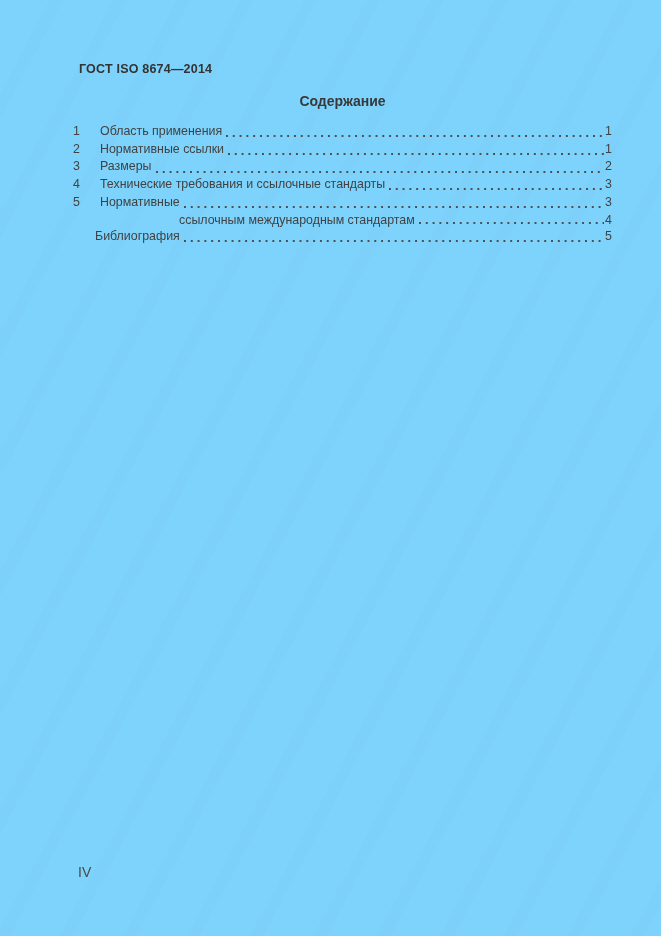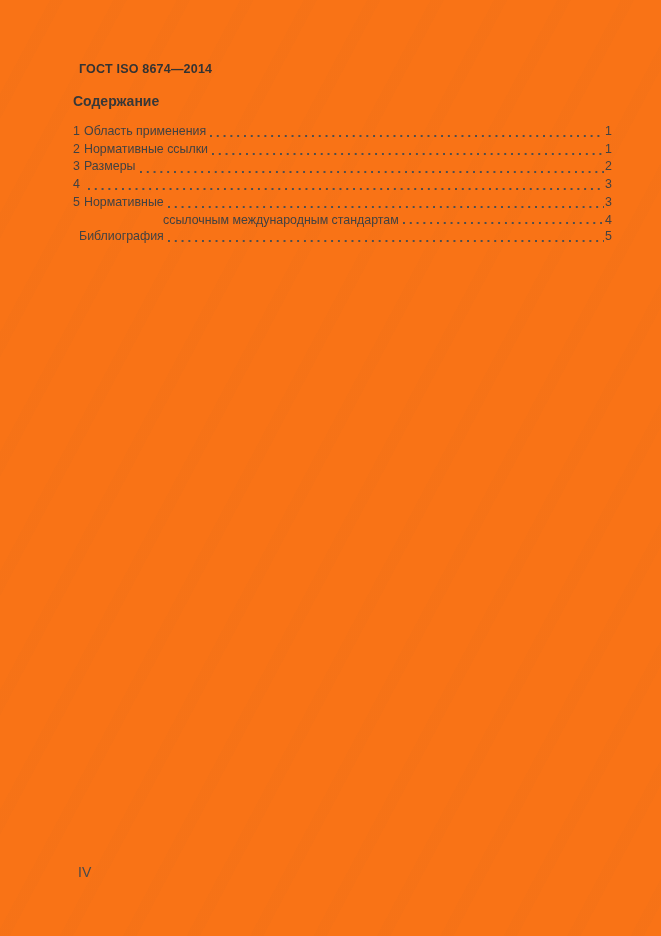--- a/index.html
+++ b/index.html
@@ -9,21 +9,21 @@
   body {
     width: 661px;
     height: 936px;
     background: #ffffff;
     font-family: "Liberation Sans", "DejaVu Sans", sans-serif;
   }
   .page {
     position: relative;
     width: 661px;
     height: 936px;
-    background: #f97316;
+    background: #7dd3fc;
     overflow: hidden;
   }
   
   .watermark {
     position: absolute;
     inset: 0;
     background: repeating-linear-gradient(
       118deg,
       rgba(0,0,0,0) 0px,
       rgba(0,0,0,0) 44px,
@@ -45,38 +45,39 @@
   .content {
     position: absolute;
     left: 73px;
     top: 94px;
     width: 539px;
     color: #424242;
     font-size: 12.4px;
   }
   .doc-title {
     margin: 0 0 15px 0;
-    text-align: left;
+    text-align: center;
     font-weight: bold;
     font-size: 14px;
     line-height: 14px;
     color: #383838;
   }
   .toc-row {
     display: flex;
     align-items: baseline;
     line-height: 17.7px;
   }
   .num {
     flex: none;
     width: 11px;
   }
   .lbl {
     flex: none;
     white-space: pre-wrap;
+    margin-left: 16px;
   }
   .leader {
     flex: 1 1 auto;
     align-self: flex-end;
     height: 2px;
     margin: 0 1px 3.5px 4px;
     background-image: radial-gradient(circle at 1px 1px, #4e4e4e 0.95px, rgba(0,0,0,0) 1.35px);
     background-size: 6.8px 2px;
     background-repeat: repeat-x;
   }
@@ -134,20 +135,21 @@
 
       <div class="toc-row">
         <span class="num">3</span>
         <span class="lbl">Размеры</span>
         <span class="leader"></span>
         <span class="pg">2</span>
       </div>
 
       <div class="toc-row">
         <span class="num">4</span>
+        <span class="lbl">Технические требования и ссылочные стандарты</span>
         <span class="leader"></span>
         <span class="pg">3</span>
       </div>
 
       <div class="toc-row">
         <span class="num">5</span>
         <span class="lbl">Нормативные</span>
         <span class="leader"></span>
         <span class="pg">3</span>
       </div>

